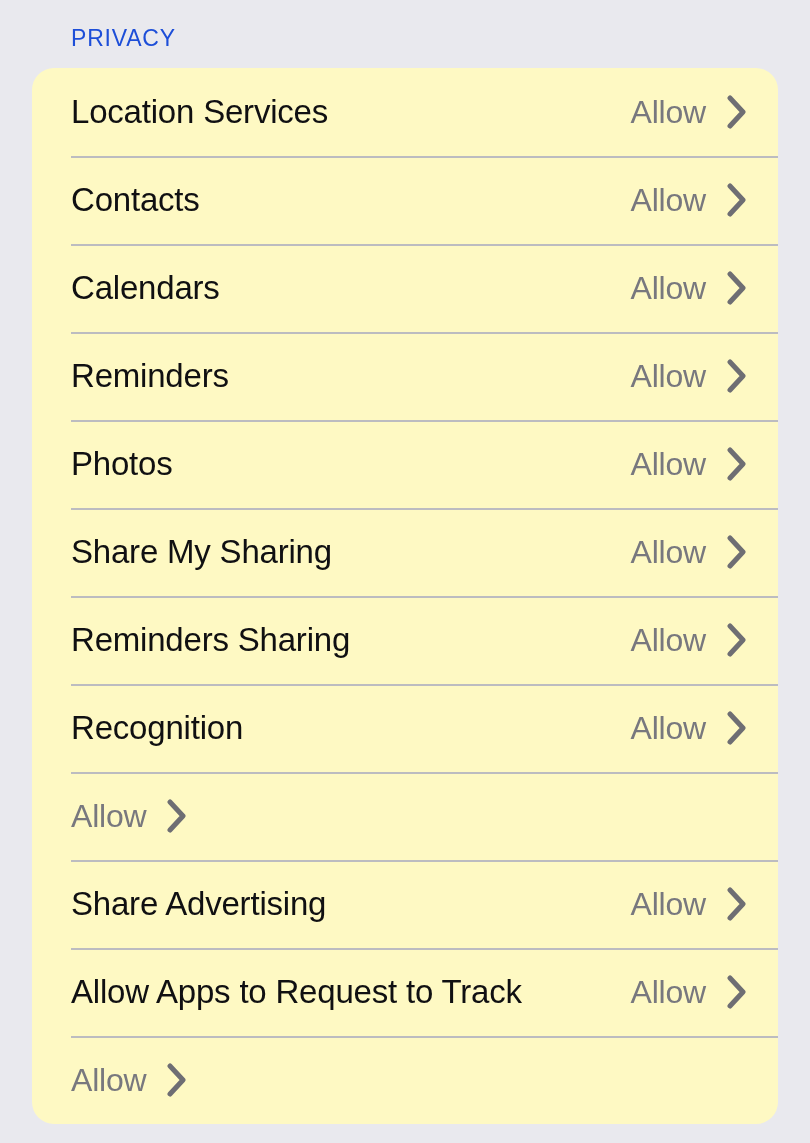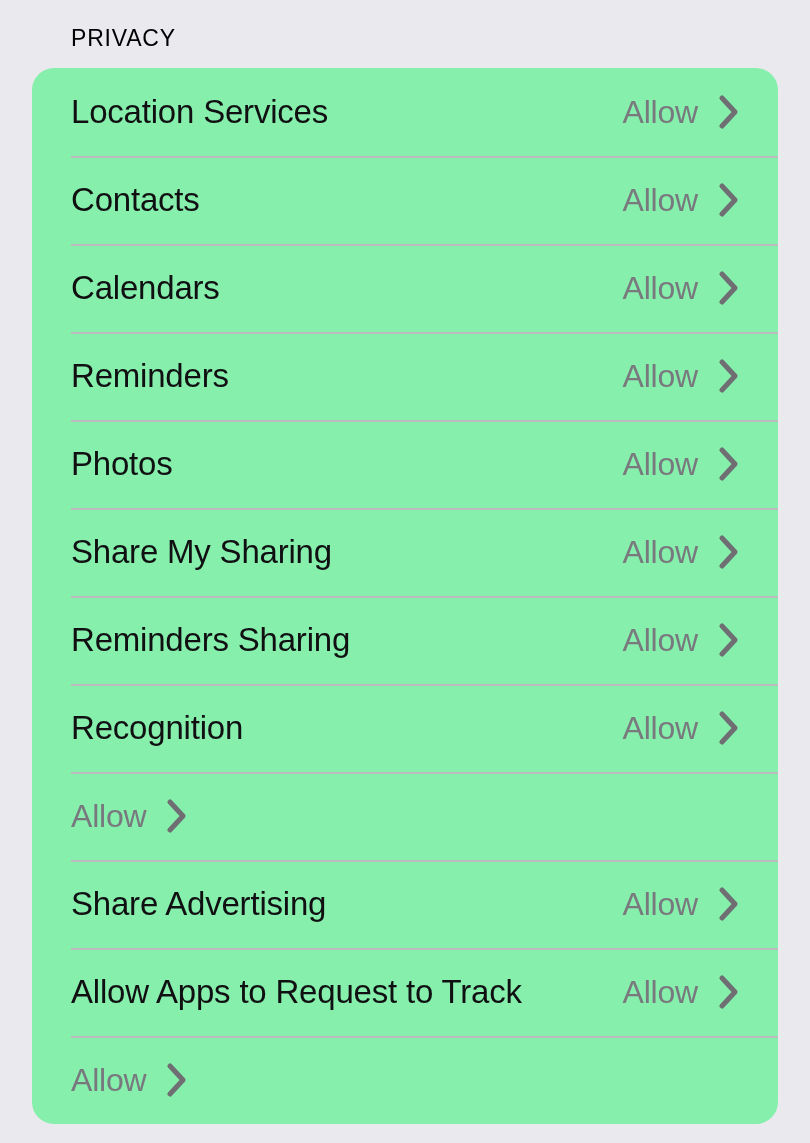--- a/index.html
+++ b/index.html
@@ -22,32 +22,32 @@
     box-sizing: border-box;
   }
 
   .section-header {
     position: absolute;
     left: 71px;
     top: 24px;
     font-size: 23px;
     font-weight: 500;
     letter-spacing: 0.8px;
-    color: #000000;
+    color: #1d4ed8;
     text-transform: uppercase;
     line-height: 28px;
     white-space: nowrap;
   }
 
   .card {
     position: absolute;
     left: 32px;
     top: 68px;
     width: 746px;
-    background: #86efac;
+    background: #fef9c3;
     border-radius: 22px;
     overflow: hidden;
   }
 
   .row {
     position: relative;
     height: 88px;
     display: flex;
     align-items: center;
     padding: 0 0 0 39px;
@@ -72,21 +72,21 @@
     letter-spacing: -0.2px;
     line-height: 38px;
     white-space: nowrap;
     overflow: hidden;
   }
 
   .row-right {
     flex: 0 0 auto;
     display: flex;
     align-items: center;
-    padding-right: 39px;
+    padding-right: 31px;
   }
 
   .row-value {
     font-size: 32px;
     font-weight: 400;
     color: #78787e;
     letter-spacing: -0.2px;
     line-height: 38px;
     white-space: nowrap;
   }

